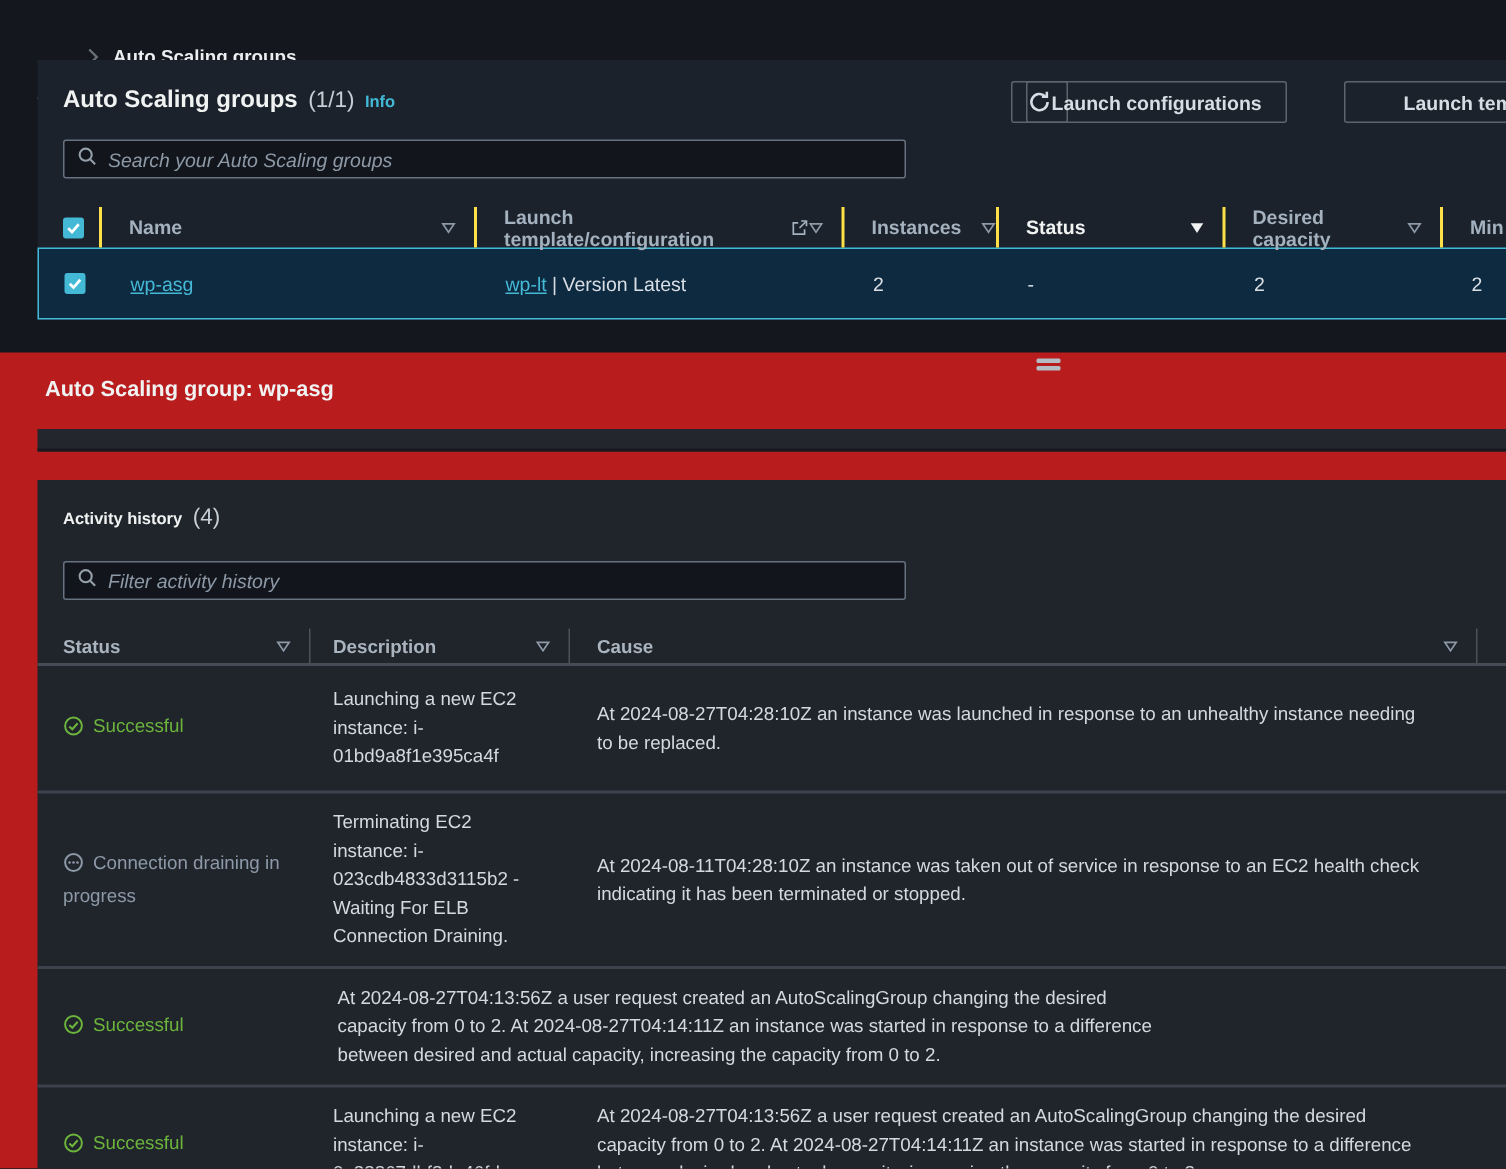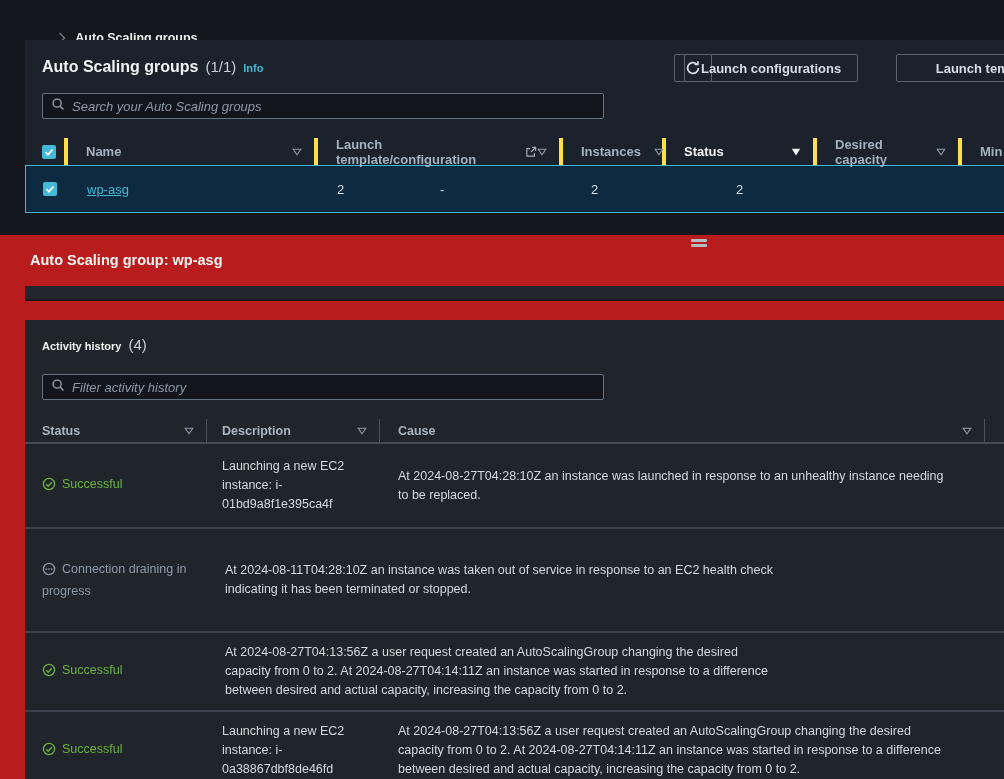--- a/index.html
+++ b/index.html
@@ -36,21 +36,21 @@
                 border-radius:2px; display:flex; align-items:center; padding:0 8px; gap:7px; }
   .asg-card .search-box { top:53px; }
   .search-box svg { flex:none; color:#95a0ab; }
   .search-box input { flex:1; background:transparent; border:none; outline:none; color:#d9dee4;
                       font-size:13px; font-style:italic; font-family:inherit; }
   .search-box input::placeholder { color:#8d99a7; opacity:1; font-style:italic; }
 
   
   .asg-table { position:absolute; left:0; top:98px; width:100%; }
   .thead { display:flex; align-items:stretch; height:27px; font-size:13px; font-weight:bold; color:#a4b1bf; }
-  .thead .cell { display:flex; align-items:center; border-right:4px solid #fde047; padding-left:18px; }
+  .thead .cell { display:flex; align-items:center; border-right:2px solid #fde047; padding-left:18px; }
   .thead .cell:last-child { border-right:none; }
   .sort { margin-left:auto; margin-right:12px; display:flex; align-items:center; color:#8d99a7; }
   .sort.filled { color:#f1f3f3; }
   .c0 { width:43px; padding-left:17px !important; }
   .c1 { width:250px; } .c2 { width:245px; } .c3 { width:103px;gap:13px; }
   .c4 { width:151px; } .c5 { width:145px; } .c6 { flex:1; }
   .hdr-status { color:#f1f3f3; }
   .trow { display:flex; align-items:center; height:48px; font-size:13px; }
   .trow.selected { background:#0e2a40; border:1px solid #44b9d6; }
   .trow .cell { padding-left:18px; }
@@ -195,20 +195,23 @@
       <div class="cell c0">
         <span class="checkbox">
           <svg width="10" height="10" viewBox="0 0 10 10">
               <polyline points="1.5,5.2 4,7.7 8.5,2.5" fill="none" stroke="#ffffff" stroke-width="1.8"></polyline>
             </svg>
         </span>
       </div>
       <div class="cell c1">
         <a class="tbl-link">wp-asg</a>
       </div>
+      <div class="cell c2">
+        <a class="tbl-link">wp-lt</a><span> | Version Latest</span>
+      </div>
       <div class="cell c3">2</div>
       <div class="cell c4">-</div>
       <div class="cell c5">2</div>
       <div class="cell c6">2</div>
     </div>
   </div>
 </section>
 
 <section class="split-panel">
   <div class="split-handle">
@@ -277,20 +280,21 @@
 
       <div class="act-row r2">
         <div class="cell a0 status-cell status-pending">
           <span class="s-icon"><svg width="14" height="14" viewBox="0 0 16 16">
                 <circle cx="8" cy="8" r="6.4" fill="none" stroke="currentColor" stroke-width="1.5"></circle>
                 <circle cx="5" cy="8" r="1" fill="currentColor"></circle>
                 <circle cx="8" cy="8" r="1" fill="currentColor"></circle>
                 <circle cx="11" cy="8" r="1" fill="currentColor"></circle>
               </svg></span><span>Connection draining in progress</span>
         </div>
+        <div class="cell a1 desc-cell">Terminating EC2 instance: i-023cdb4833d3115b2 - Waiting For ELB Connection Draining.</div>
         <div class="cell a2 cause-cell">At 2024-08-11T04:28:10Z an instance was taken out of service in response to an EC2 health check indicating it has been terminated or stopped.</div>
         <div class="cell a3"></div>
       </div>
 
       <div class="act-row r3">
         <div class="cell a0 status-cell status-success">
           <span class="s-icon"><svg width="14" height="14" viewBox="0 0 16 16">
                 <circle cx="8" cy="8" r="6.4" fill="none" stroke="currentColor" stroke-width="1.5"></circle>
                 <polyline points="4.8,8.3 7.1,10.5 11.2,5.9" fill="none" stroke="currentColor" stroke-width="1.6"></polyline>
               </svg></span><span>Successful</span>

